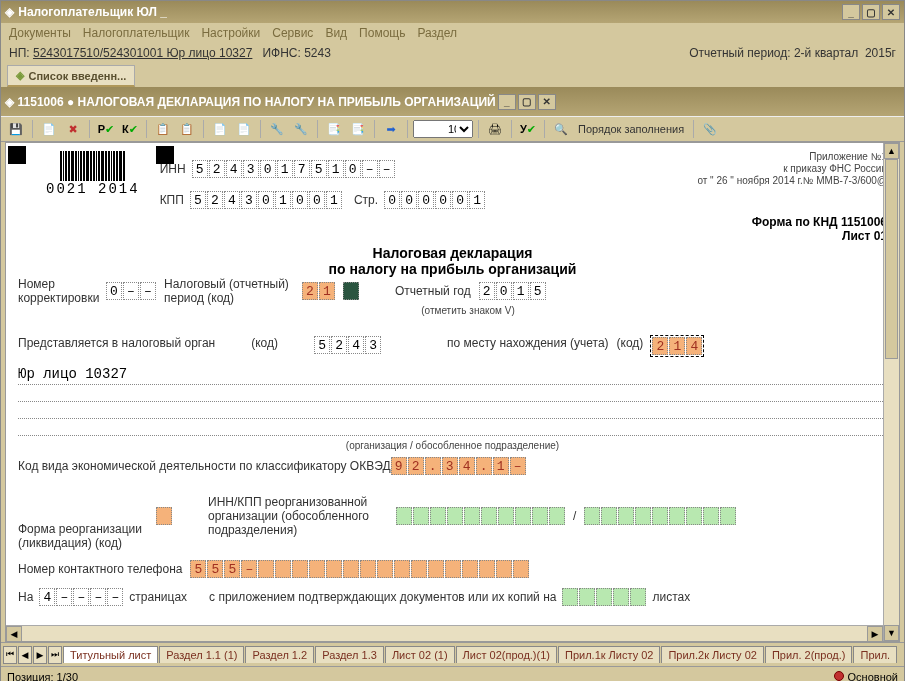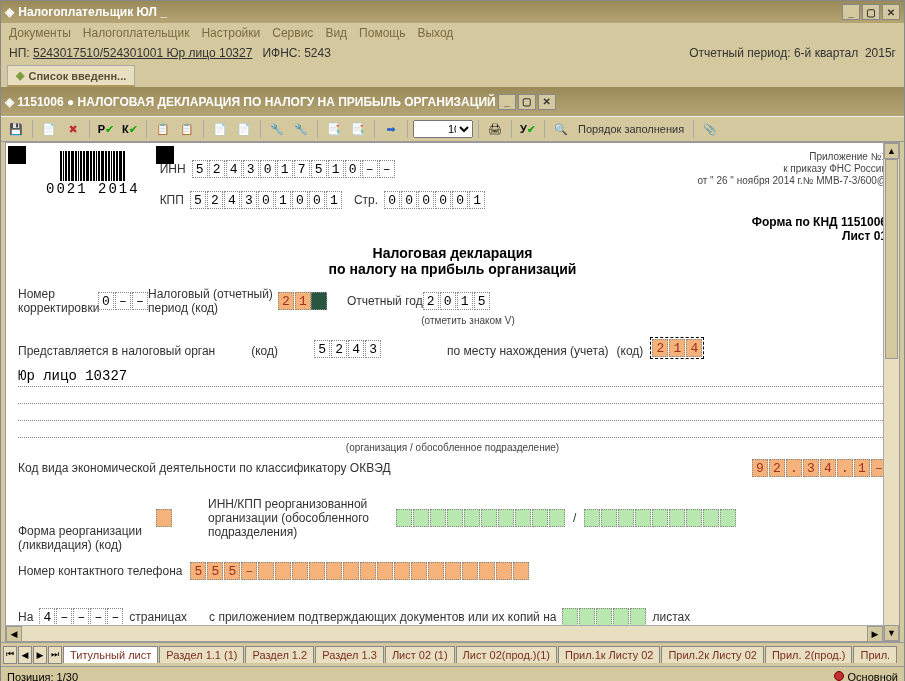--- a/index.html
+++ b/index.html
@@ -91,32 +91,32 @@
     <div class="win-btn">✕</div>
   </div>
 
   <div class="menu-bar">
     <span>Документы</span>
     <span>Налогоплательщик</span>
     <span>Настройки</span>
     <span>Сервис</span>
     <span>Вид</span>
     <span>Помощь</span>
-    <span>Выход</span>
+    <span>Раздел</span>
   </div>
 
   <div class="info-bar">
     <span>НП:</span>&nbsp;
     <span class="und">5243017510/524301001 Юр лицо 10327</span>
     &nbsp;&nbsp;&nbsp;
     <span>ИФНС:</span>&nbsp;
     <span>5243</span>
     <span class="spacer"></span>
     <span>Отчетный период:</span>&nbsp;
-    <span>6-й квартал</span>&nbsp;&nbsp;
+    <span>2-й квартал</span>&nbsp;&nbsp;
     <span>2015г</span>
   </div>
 
   <div class="tab-row">
     <div class="tab-btn">
       <span class="diamond">◈</span>
       <span>Список введенн...</span>
     </div>
   </div>
 
@@ -256,21 +256,21 @@
       </div>
 
       <div style="text-align:right; margin-top:6px; font-size:12px;">
         <b>Форма по КНД 1151006</b><br>
         <b>Лист 01</b>
       </div>
 
       <div class="center bold" style="font-size:14px; margin-top:2px;">Налоговая декларация</div>
       <div class="center bold" style="font-size:14px;">по налогу на прибыль организаций</div>
 
-      <div style="display:flex; align-items:center; margin-top:10px;">
+      <div style="display:flex; align-items:center; gap:8px; ">
         <span class="lbl" style="width:80px;">Номер корректировки</span>
         <div class="cells" id="corr-cells">
             <div class="cell">0</div>
             <div class="cell">–</div>
             <div class="cell">–</div>
           </div>
         <span class="lbl" style="width:130px;">Налоговый (отчетный) период (код)</span>
         <div class="cells" id="taxperiod-cells">
             <div class="cell hl">2</div>
             <div class="cell hl">1</div>
@@ -280,21 +280,21 @@
         <span class="lbl">Отчетный год</span>
         <div class="cells" id="year-cells">
             <div class="cell">2</div>
             <div class="cell">0</div>
             <div class="cell">1</div>
             <div class="cell">5</div>
           </div>
       </div>
       <div class="subtitle" style="margin-left:360px;width:180px;">(отметить знаком V)</div>
 
-      <div style="display:flex; align-items:flex-end; gap:8px; margin-top:12px;">
+      <div style="display:flex; align-items:flex-start; gap:8px; margin-top:20px;">
         <span class="lbl">Представляется в налоговый орган</span>
         <span style="width:20px;"></span>
         <span class="lbl">(код)</span>
         <span style="width:20px;"></span>
         <div class="cells" id="submit-cells">
             <div class="cell">5</div>
             <div class="cell">2</div>
             <div class="cell">4</div>
             <div class="cell">3</div>
           </div>
@@ -307,21 +307,21 @@
             <div class="cell hl">4</div>
           </div>
       </div>
 
       <div class="name-field">Юр лицо 10327</div>
       <div class="dotted-line"></div>
       <div class="dotted-line"></div>
       <div class="dotted-line"></div>
       <div class="subtitle" style="margin-top:4px;">(организация / обособленное подразделение)</div>
 
-      <div style="display:flex; align-items:center; margin-top:6px;justify-content:space-between;">
+      <div style="display:flex; align-items:center; margin-top:6px;">
         <span class="lbl">Код вида экономической деятельности по классификатору ОКВЭД</span>
         <div class="cells" id="okved-cells">
             <div class="cell hl">9</div>
             <div class="cell hl">2</div>
             <div class="cell hl">.</div>
             <div class="cell hl">3</div>
             <div class="cell hl">4</div>
             <div class="cell hl">.</div>
             <div class="cell hl">1</div>
             <div class="cell hl">–</div>
@@ -378,21 +378,21 @@
             <div class="cell hl"></div>
             <div class="cell hl"></div>
             <div class="cell hl"></div>
             <div class="cell hl"></div>
             <div class="cell hl"></div>
             <div class="cell hl"></div>
             <div class="cell hl"></div>
           </div>
       </div>
 
-      <div style="display:flex; align-items:center; gap:6px; margin-top:28px;">
+      <div style="display:flex; align-items:center; gap:6px; margin-top:10px;">
         <span class="lbl">На</span>
         <div class="cells" id="pages-cells">
             <div class="cell">4</div>
             <div class="cell">–</div>
             <div class="cell">–</div>
             <div class="cell">–</div>
             <div class="cell">–</div>
           </div>
         <span class="lbl">страницах</span>
         <span style="width:10px;"></span>

